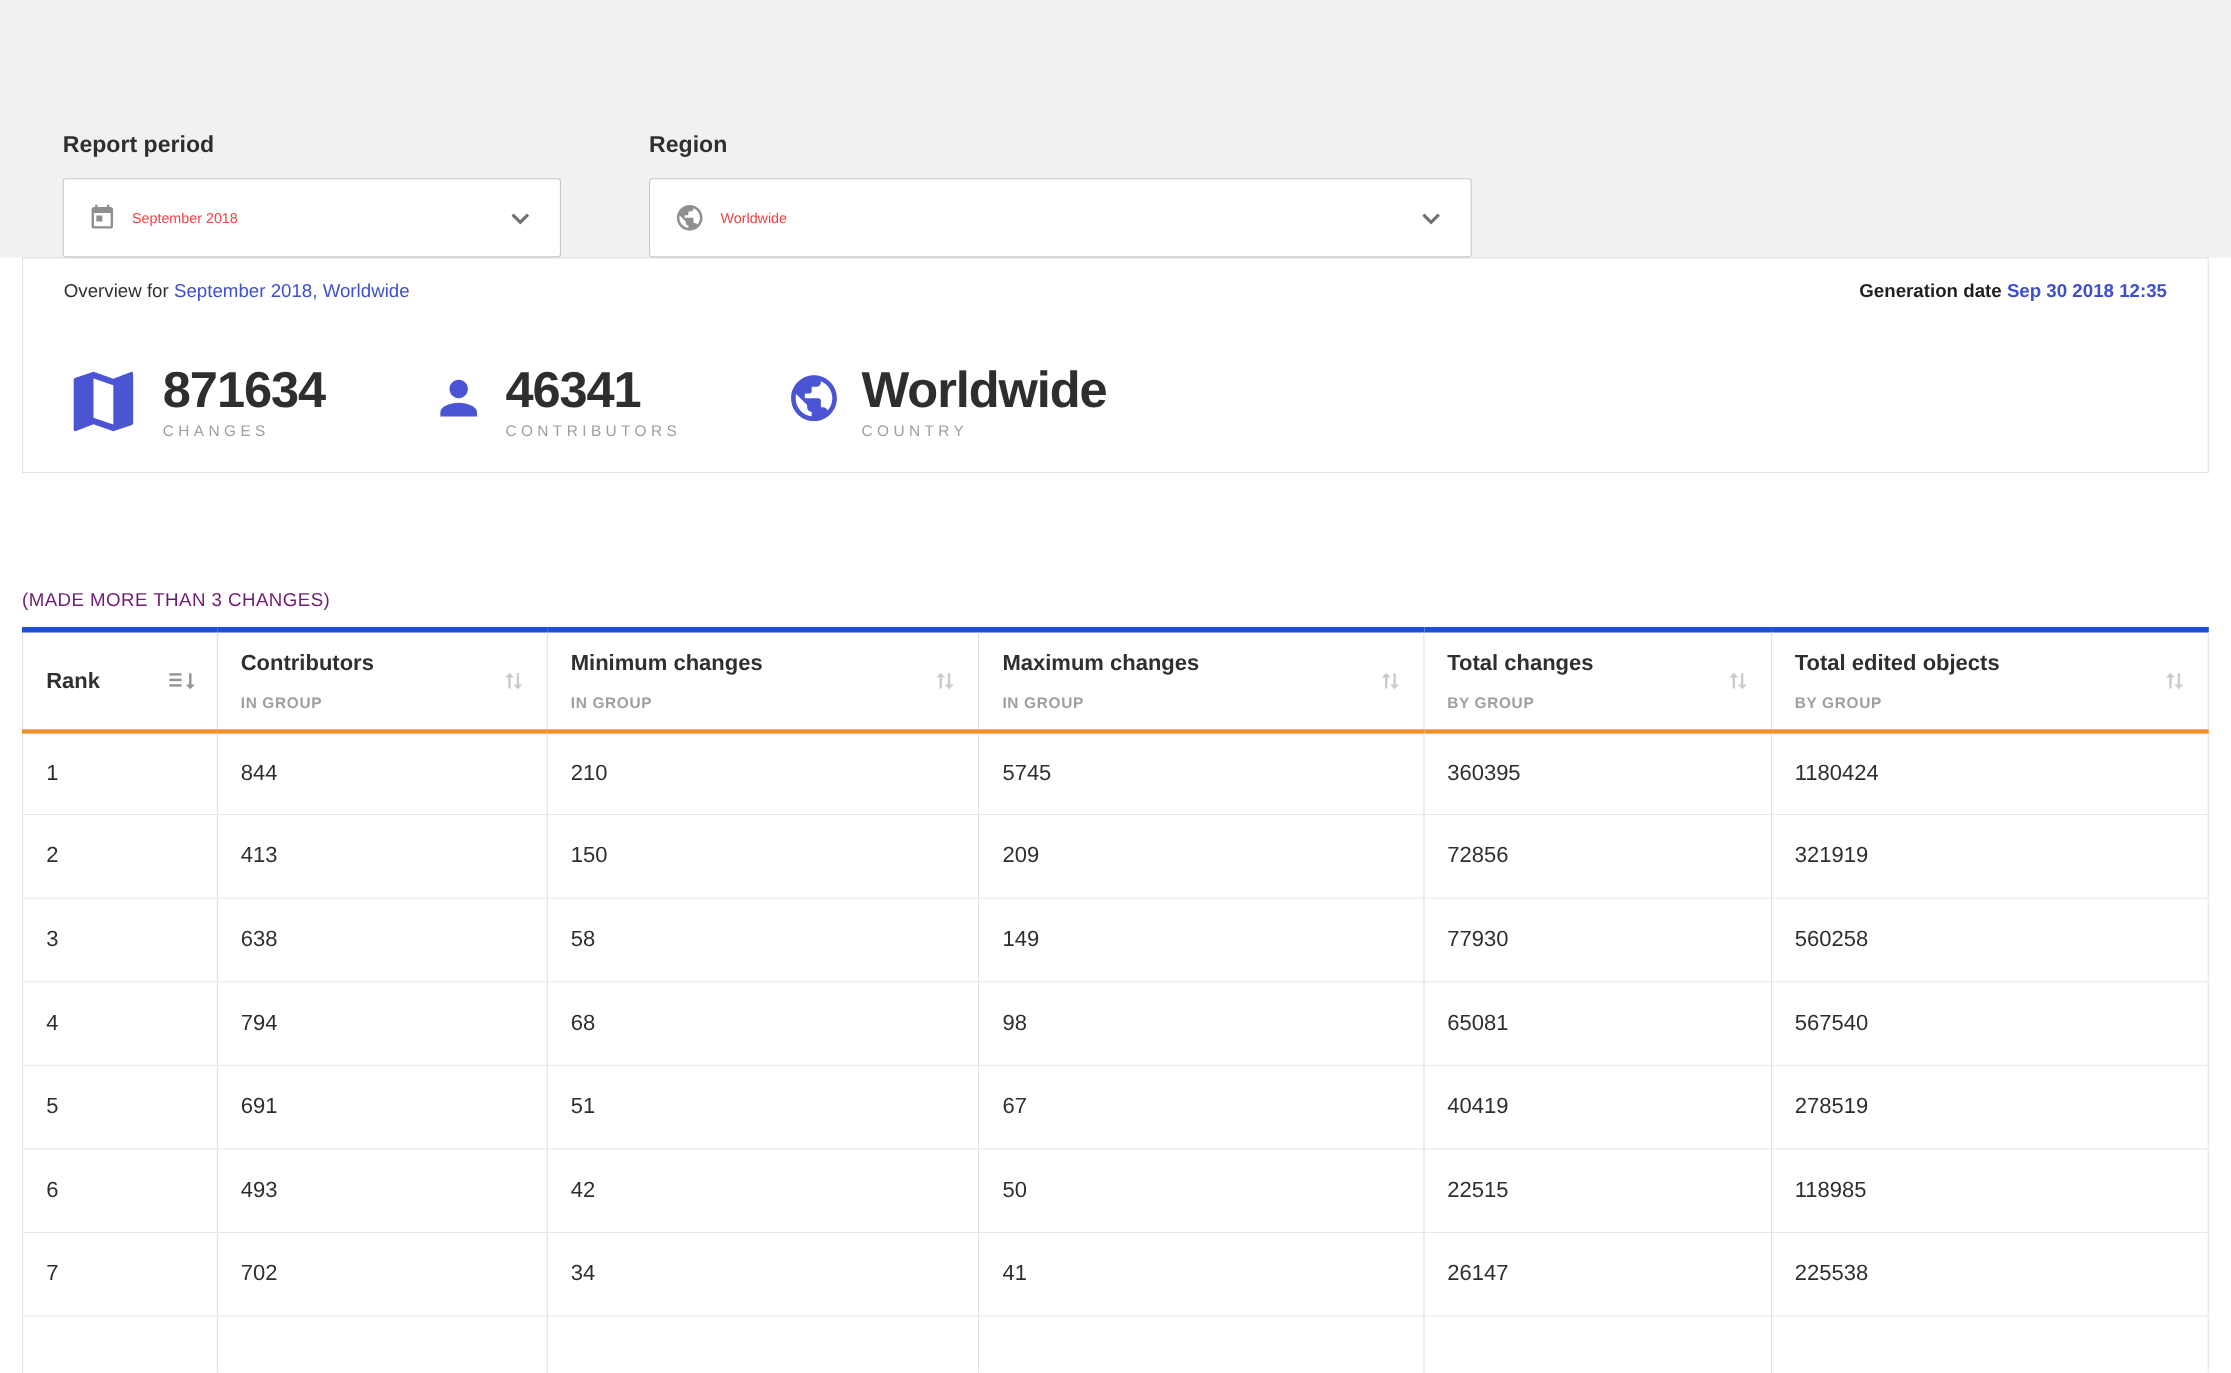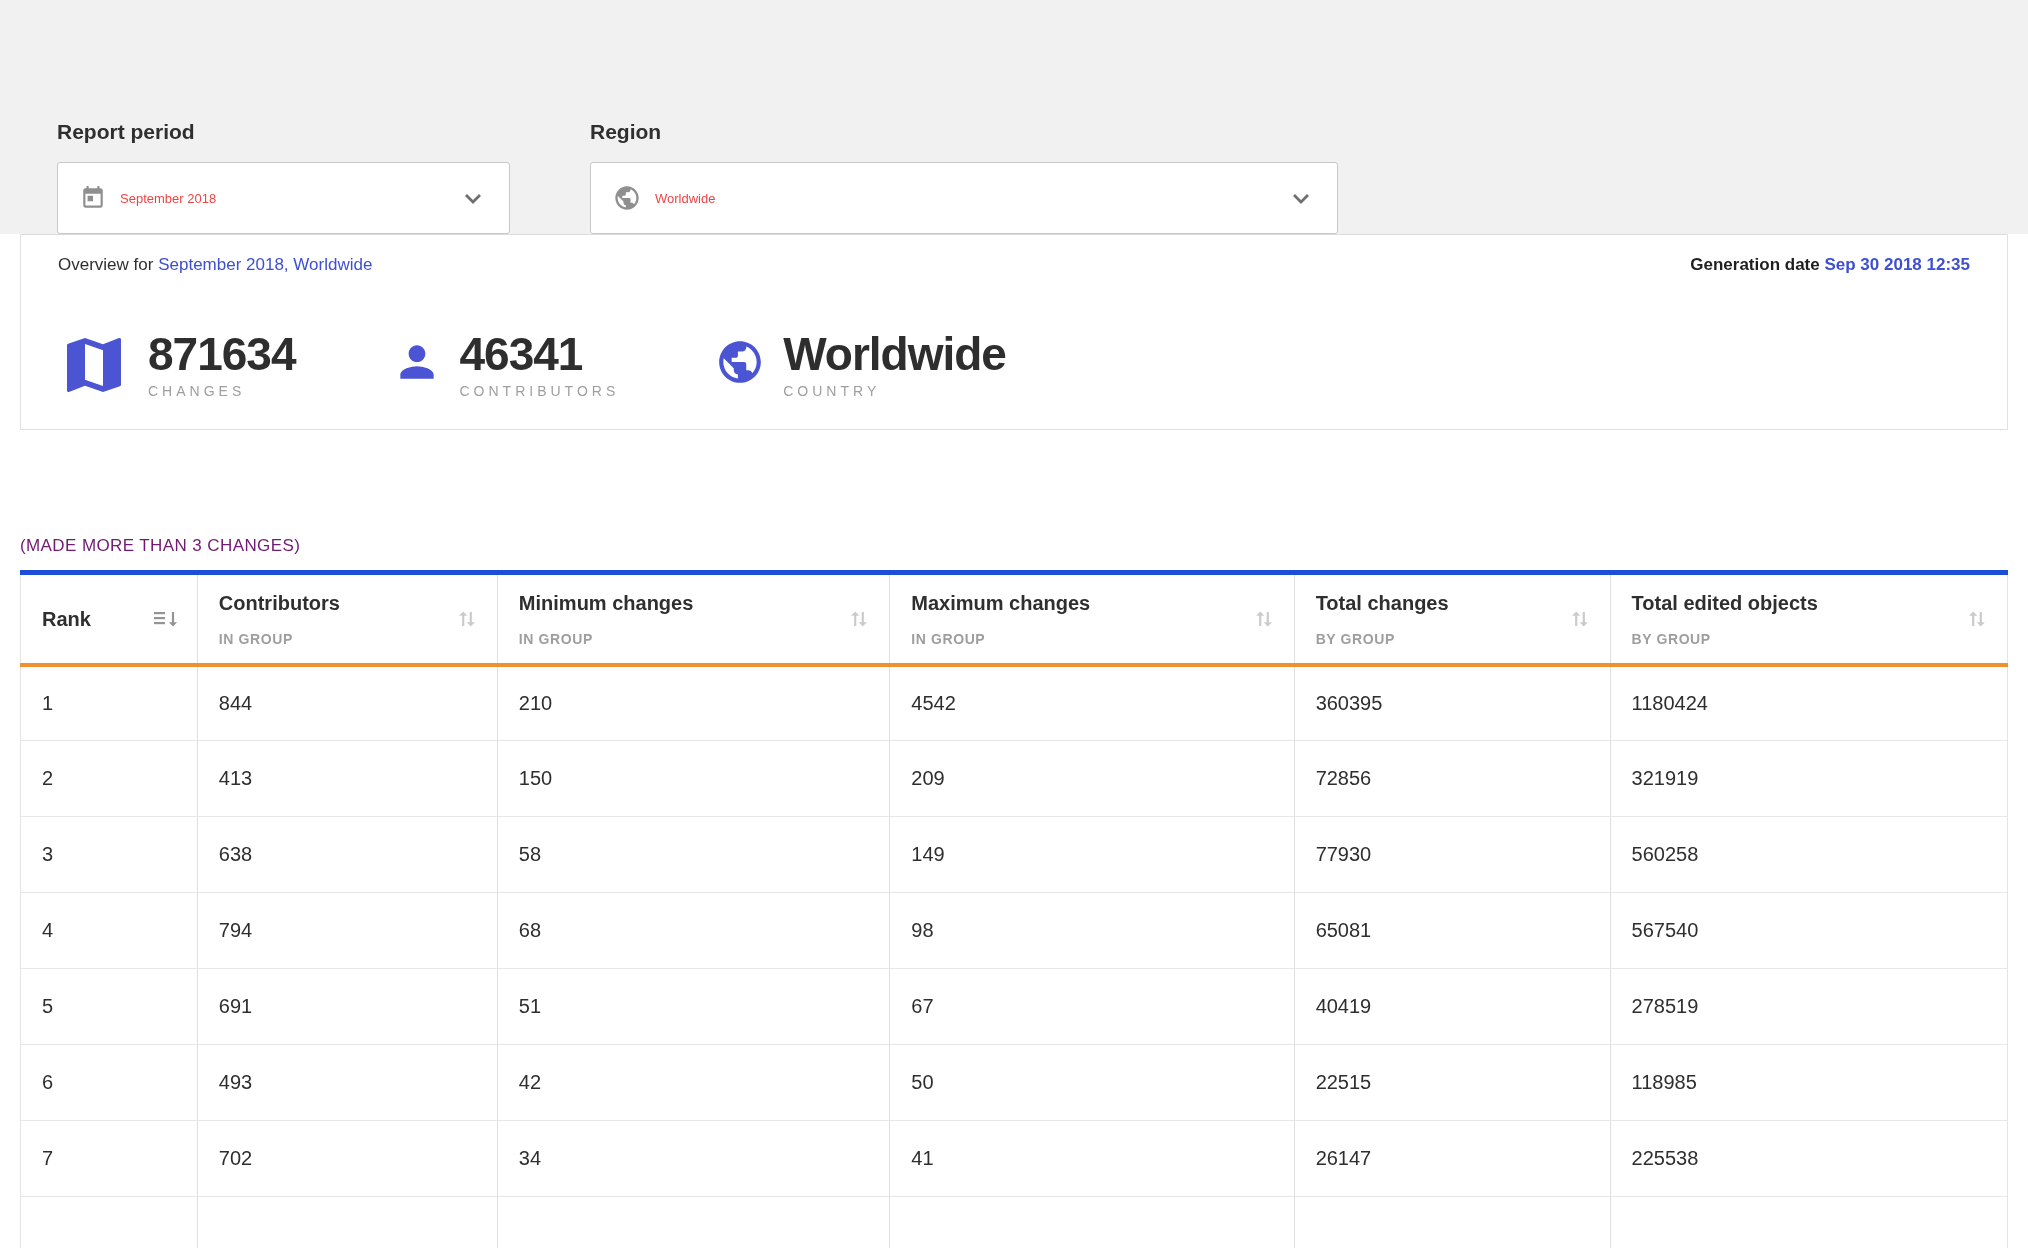--- a/index.html
+++ b/index.html
@@ -242,21 +242,21 @@
             </span>
           </div>
         </th>
       </tr>
     </thead>
     <tbody>
         <tr>
           <td>1</td>
           <td>844</td>
           <td>210</td>
-          <td>4542</td>
+          <td>5745</td>
           <td>360395</td>
           <td>1180424</td>
         </tr>
         <tr>
           <td>2</td>
           <td>413</td>
           <td>150</td>
           <td>209</td>
           <td>72856</td>
           <td>321919</td>

